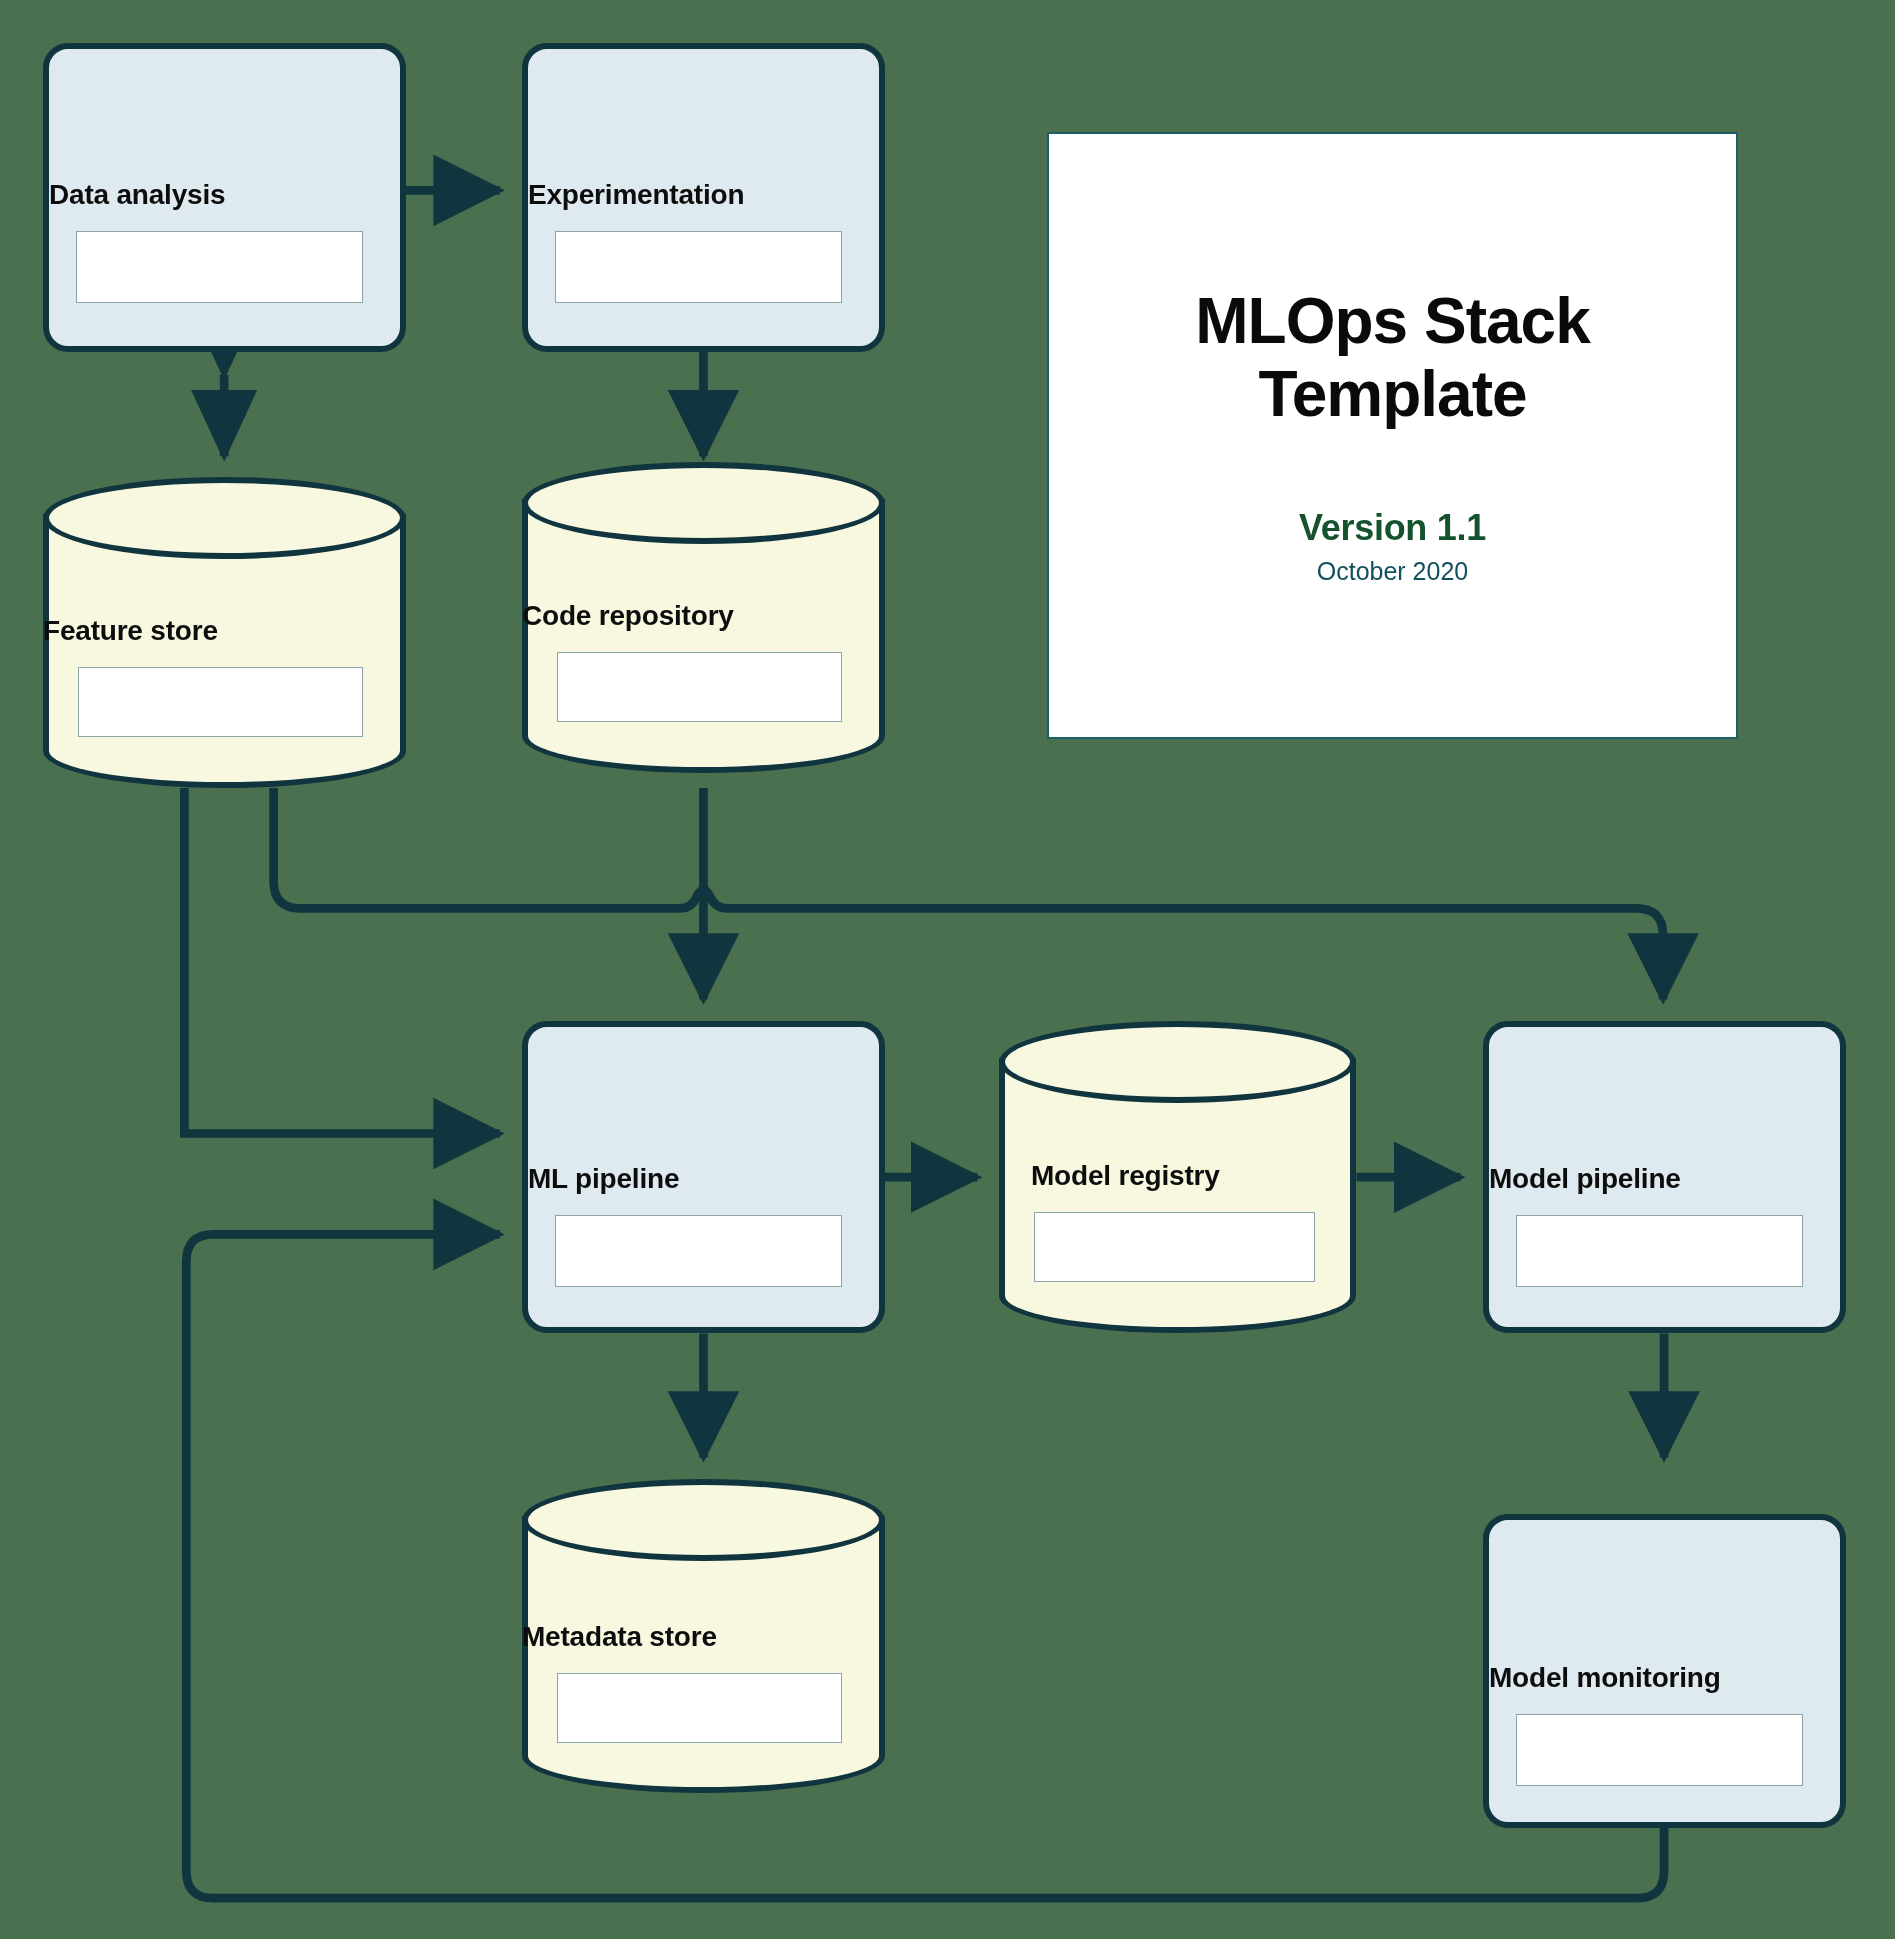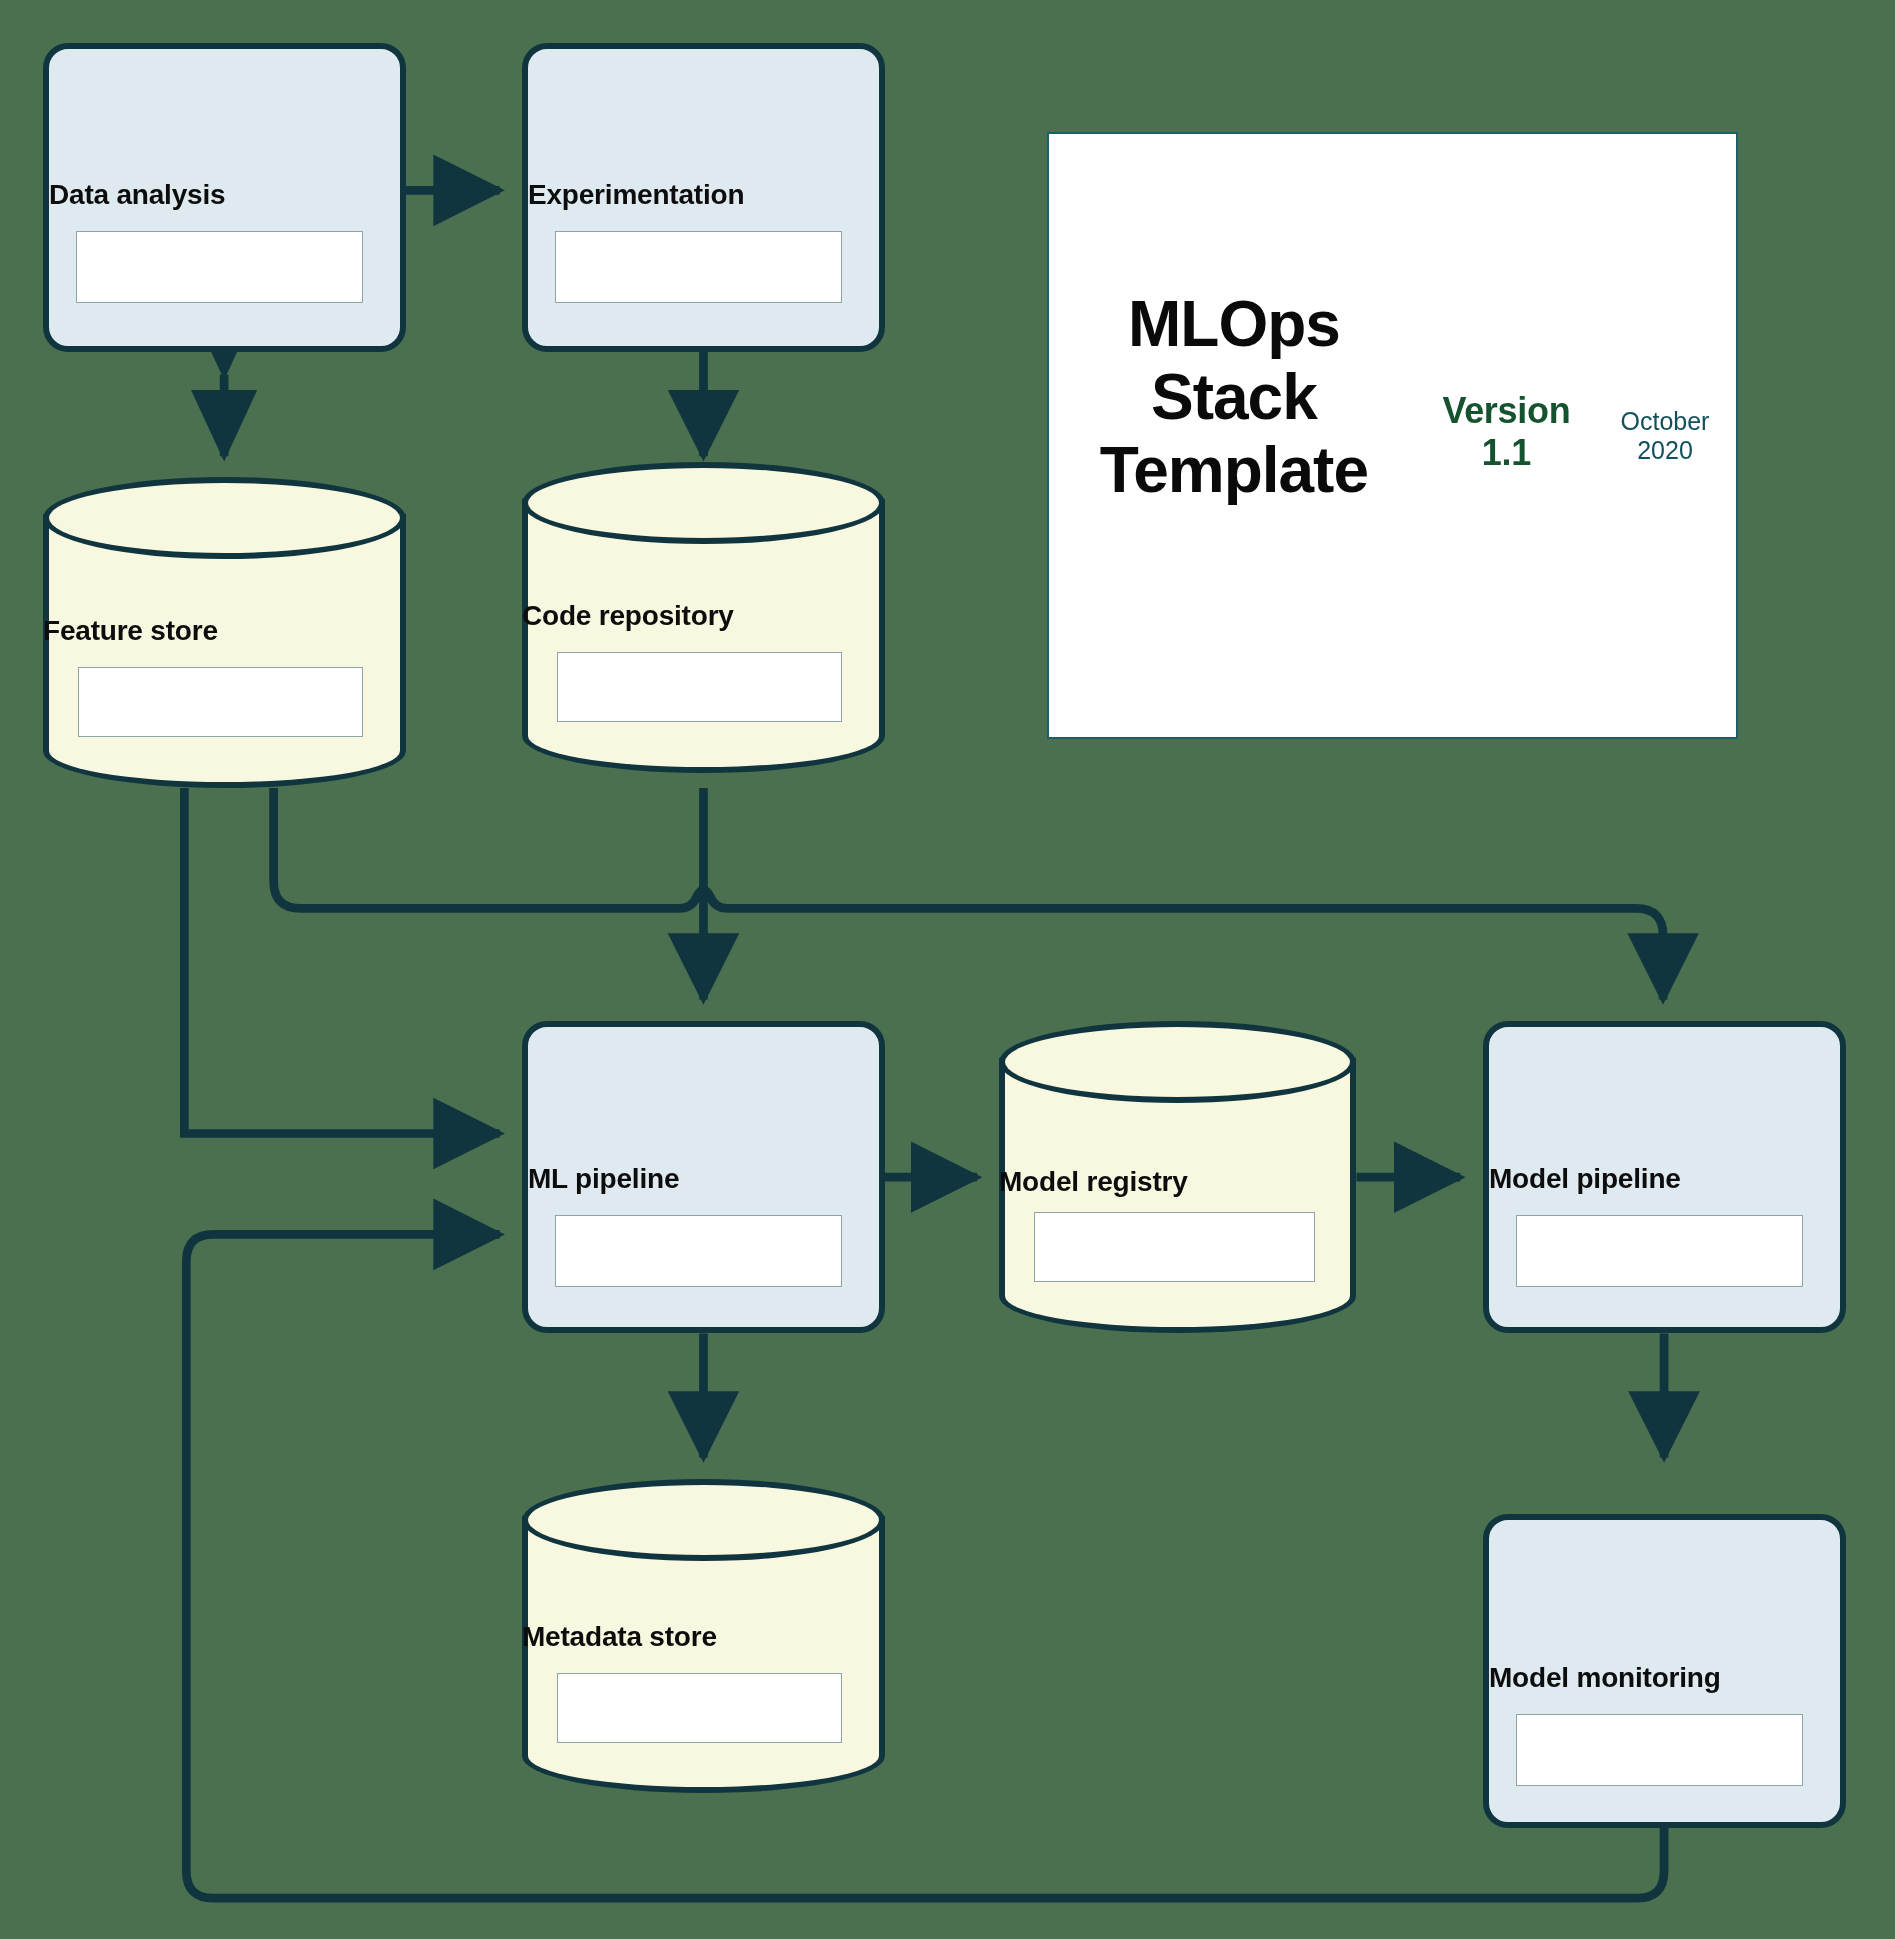--- a/index.html
+++ b/index.html
@@ -56,21 +56,21 @@
     box-sizing:border-box;
     z-index:4;
   }
 
   
   #title-card{
     position:absolute;
     background:#ffffff;
     border:2.9px solid #1d5f66;
     box-sizing:border-box;
-    display:flex;flex-direction:row;
+    display:flex;flex-direction:column;
     align-items:center;justify-content:center;
   }
   #title-card .t-main{
     font-size:64px;font-weight:bold;color:#0a0a0a;
     line-height:1.14;text-align:center;
     letter-spacing:-1px;
     margin:0 0 76px 0;
   }
   #title-card .t-ver{
     font-size:36px;font-weight:bold;color:#14532d;
@@ -162,21 +162,21 @@
   </div>
 
   <div class="node box" style="left:522px;top:1021px;width:363px;height:312px;">
     <div class="node-label" style="top:136px;">ML pipeline</div>
     <div class="fill-slot" style="left:27px;top:188px;width:287px;height:72px;"></div>
   </div>
 
   <div class="node cyl" style="left:999px;top:1021px;width:357px;height:312px;">
     <div class="cyl-body"></div>
     <div class="cyl-top"></div>
-    <div class="node-label" style="top:145px;">Model registry</div>
+    <div class="node-label" style="top:139px;padding-left:32px;">Model registry</div>
     <div class="fill-slot" style="left:35px;top:191px;width:281px;height:70px;"></div>
   </div>
 
   <div class="node box" style="left:1483px;top:1021px;width:363px;height:312px;">
     <div class="node-label" style="top:136px;">Model pipeline</div>
     <div class="fill-slot" style="left:27px;top:188px;width:287px;height:72px;"></div>
   </div>
 
   <div class="node cyl" style="left:522px;top:1479px;width:363px;height:314px;">
     <div class="cyl-body"></div>

